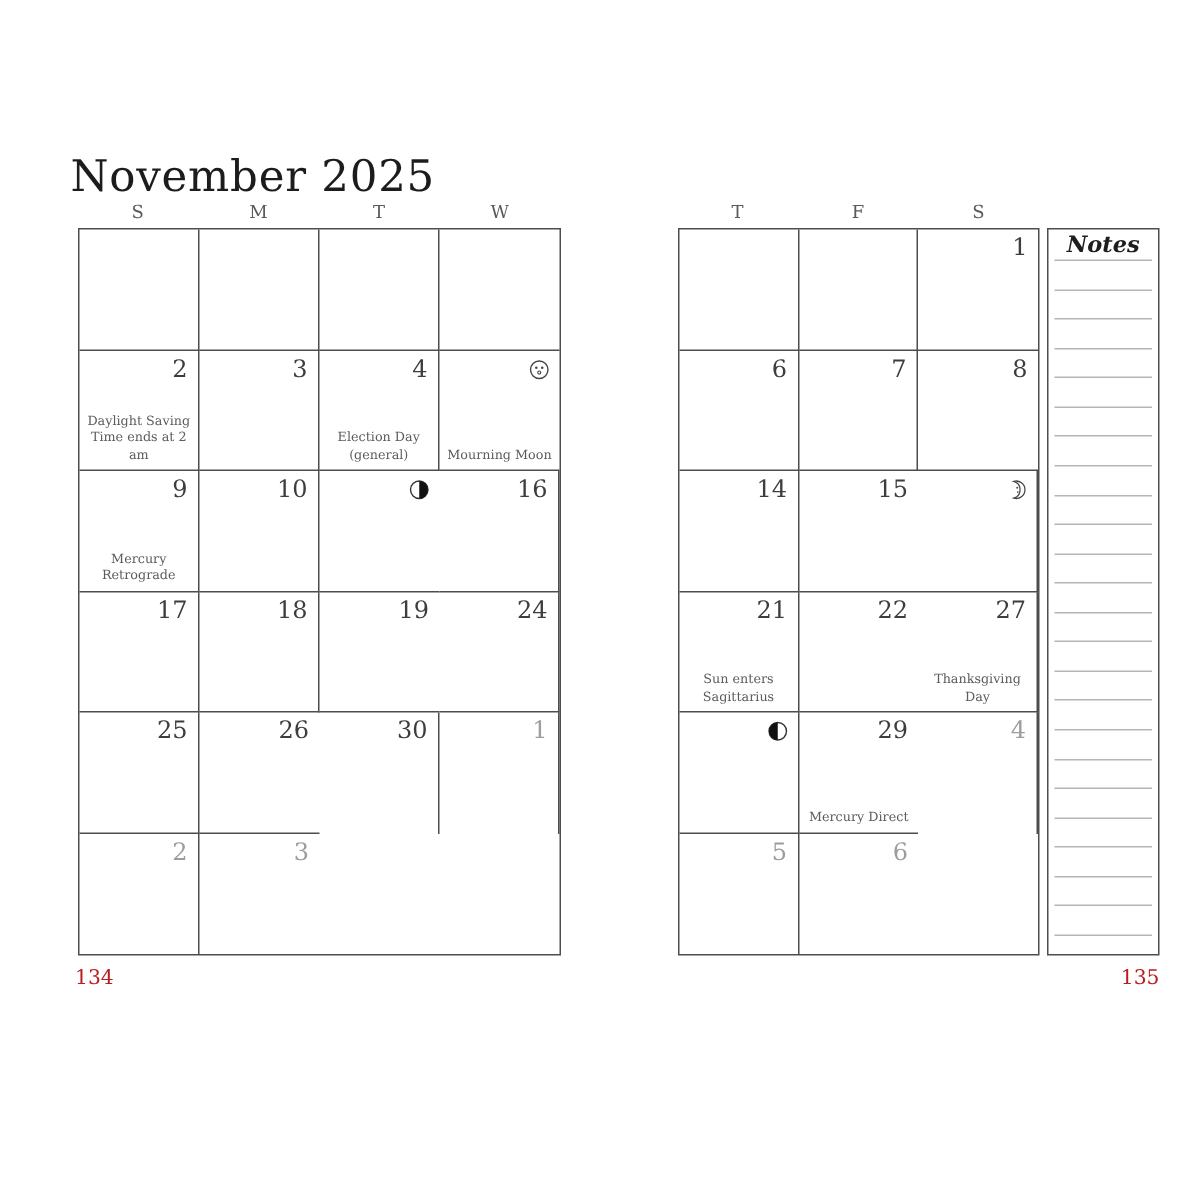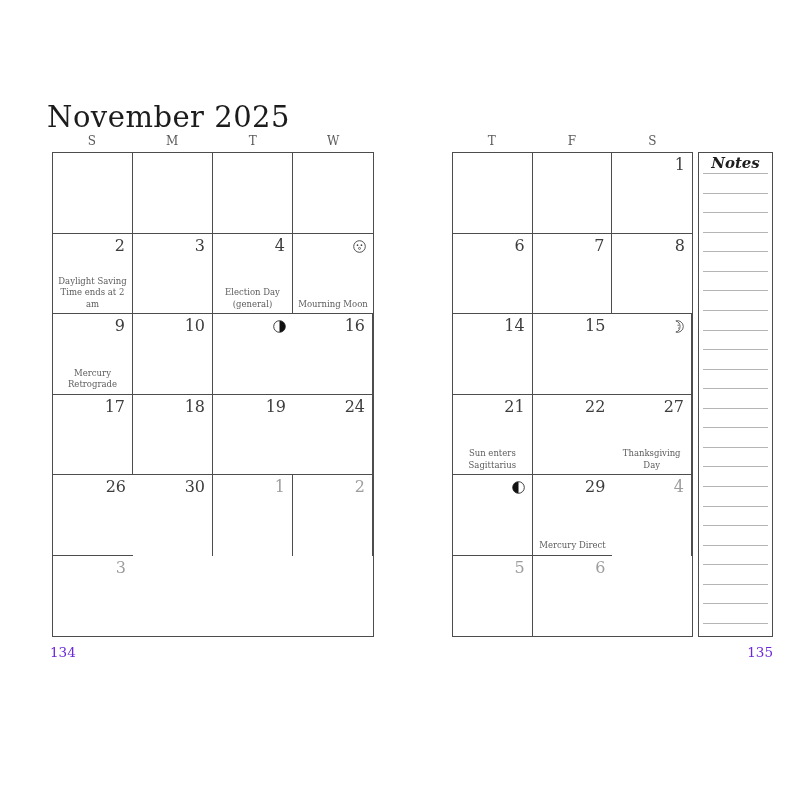--- a/index.html
+++ b/index.html
@@ -47,21 +47,21 @@
   }
   .notes-title {
     text-align:center; margin-top:1px;
     font-size:15px; font-style:italic; font-weight:bold; color:#1e1e1e;
   }
   .note-line {
     position:absolute; left:4px; right:4px; height:0;
     border-top:1px solid #b5b5b5;
   }
   .pagenum {
-    position:absolute; top:644px; font-size:13.5px; color:#6d28d9;
+    position:absolute; top:644px; font-size:13.5px; color:#b91c1c;
   }
   #pagenum-left  { left:50px; }
   #pagenum-right { right:27px; }
 </style>
 </head>
 <body>
 
 <div class="month-title">November 2025</div>
 
 <div class="hdr-row" id="left-hdr">
@@ -125,20 +125,23 @@
       <span class="date">17</span>
     </div>
     <div class="cell">
       <span class="date">18</span>
     </div>
     <div class="cell col-last">
       <span class="date">19</span>
     </div>
     <div class="cell">
       <span class="date">24</span>
+    </div>
+    <div class="cell">
+      <span class="date">25</span>
     </div>
     <div class="cell col-last">
       <span class="date">26</span>
     </div>
     <div class="cell row-last">
       <span class="date">30</span>
     </div>
     <div class="cell row-last">
       <span class="date muted">1</span>
     </div>

